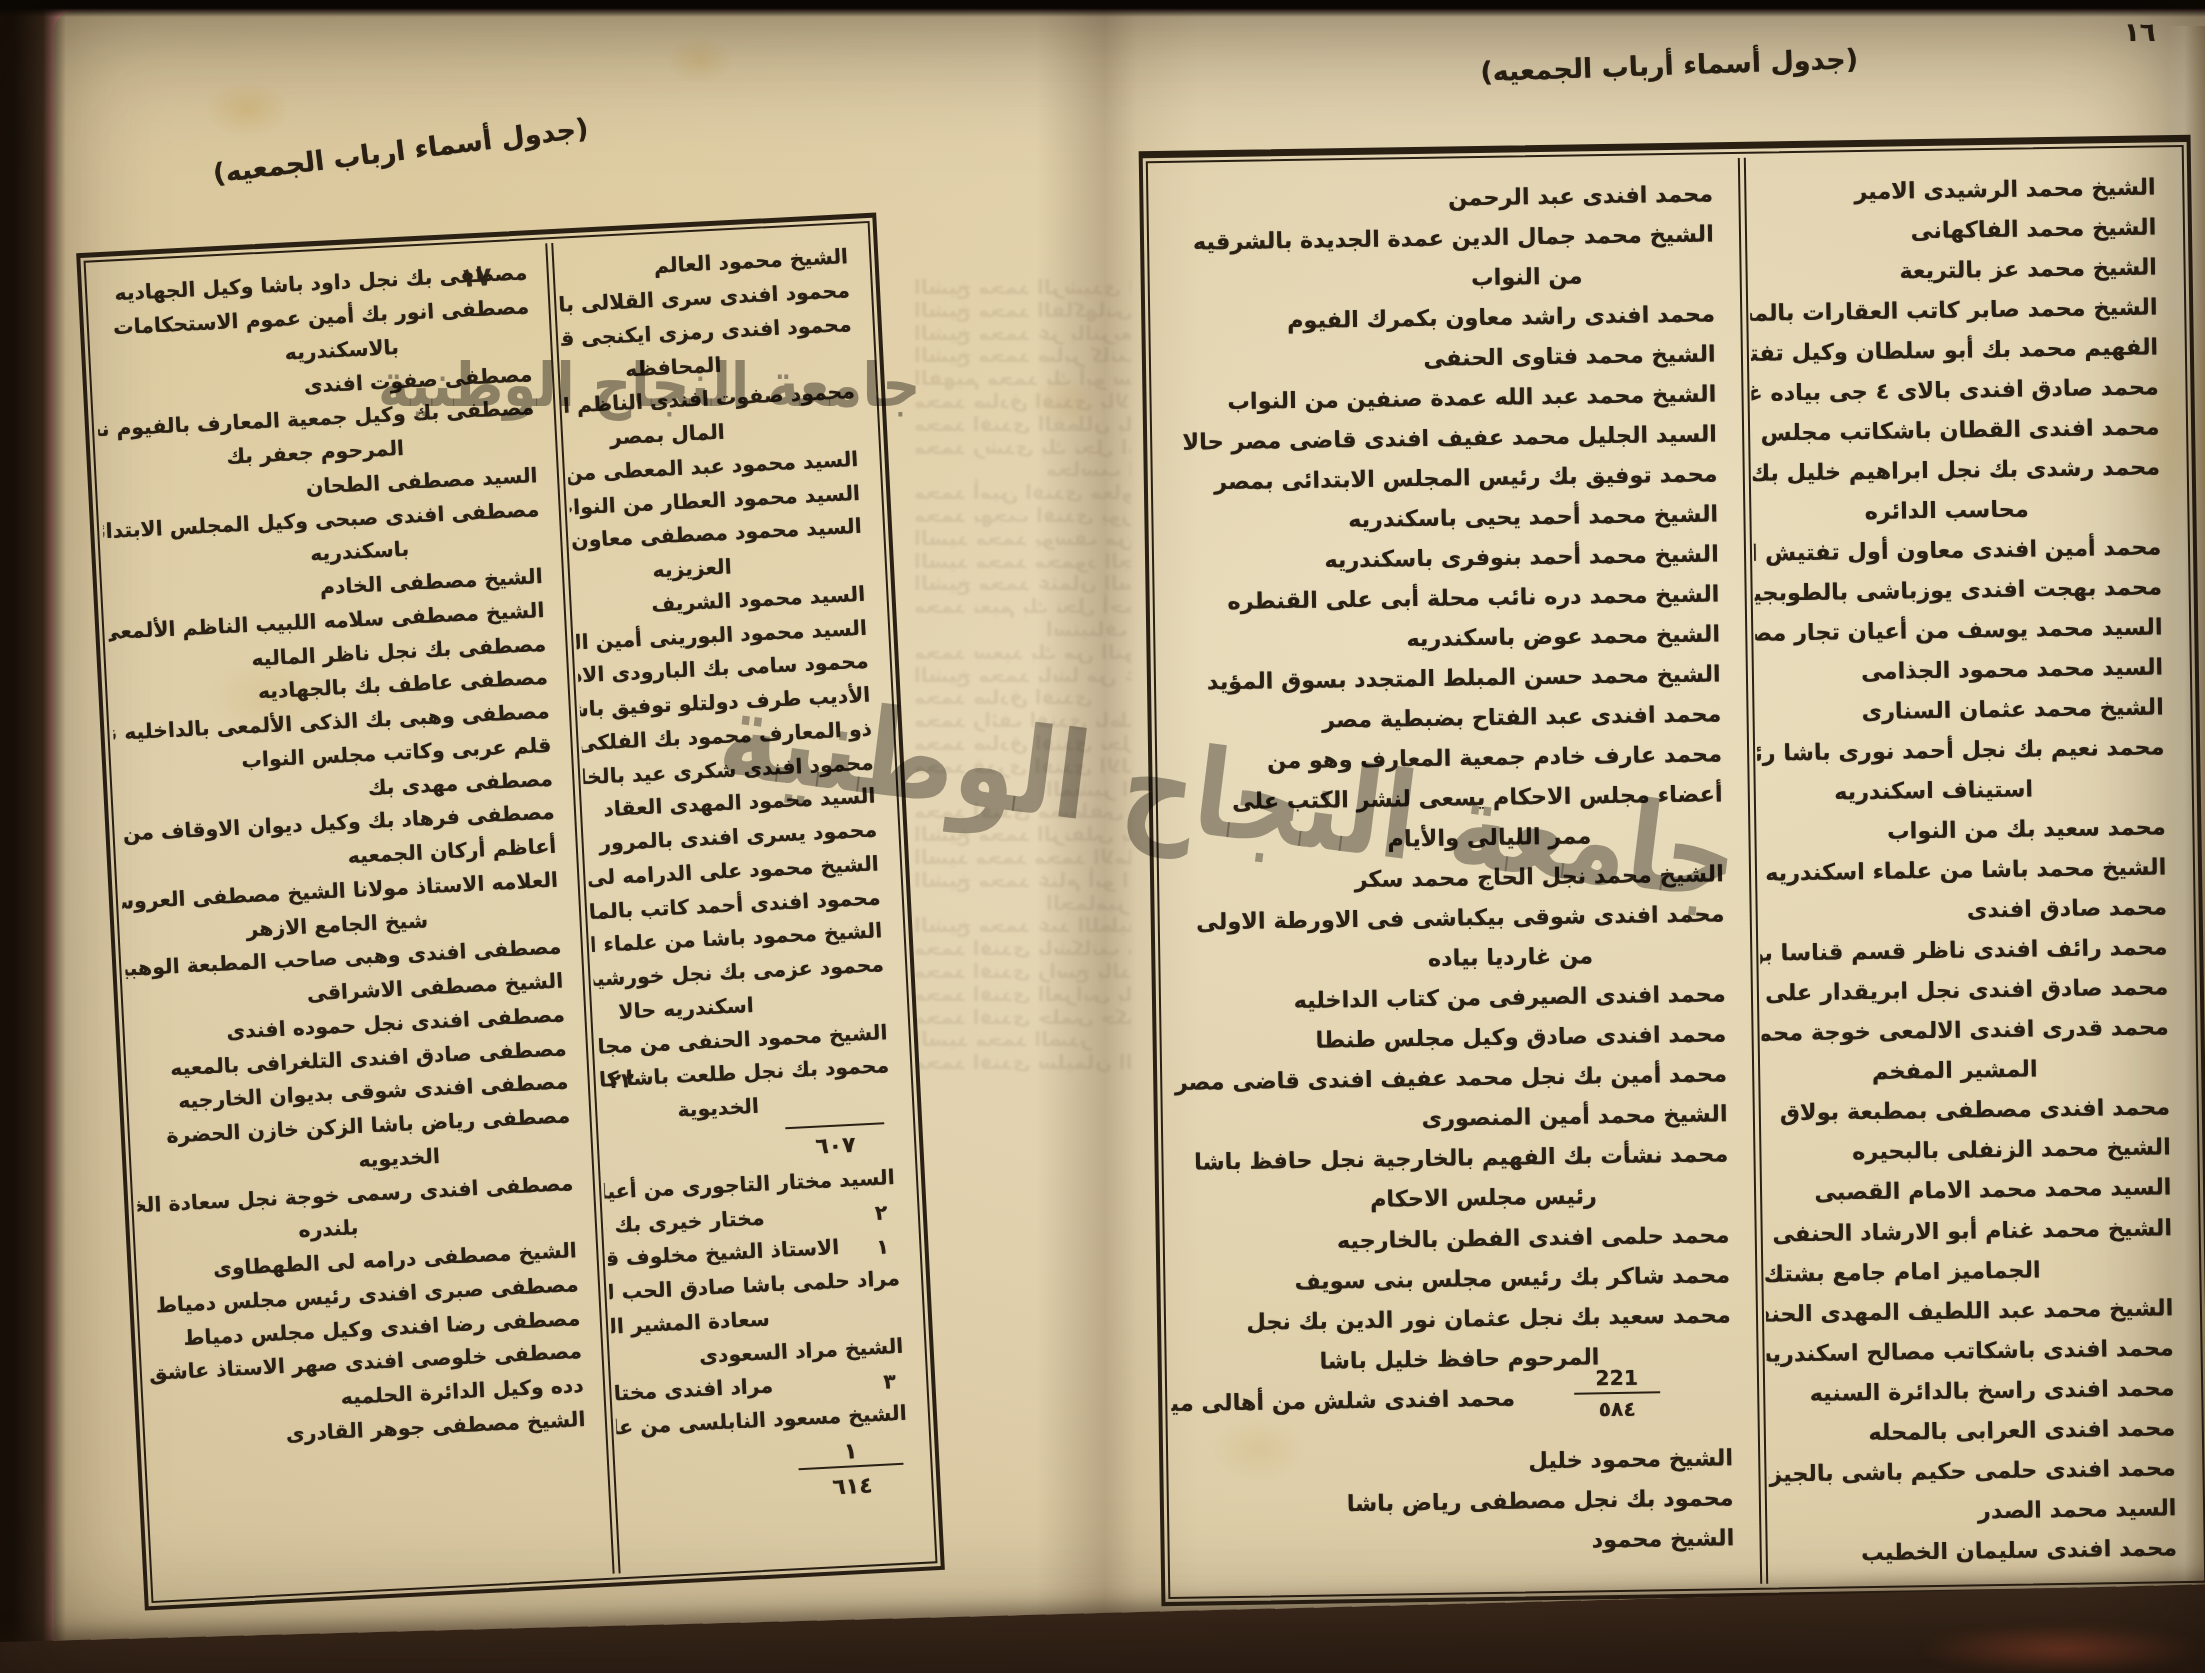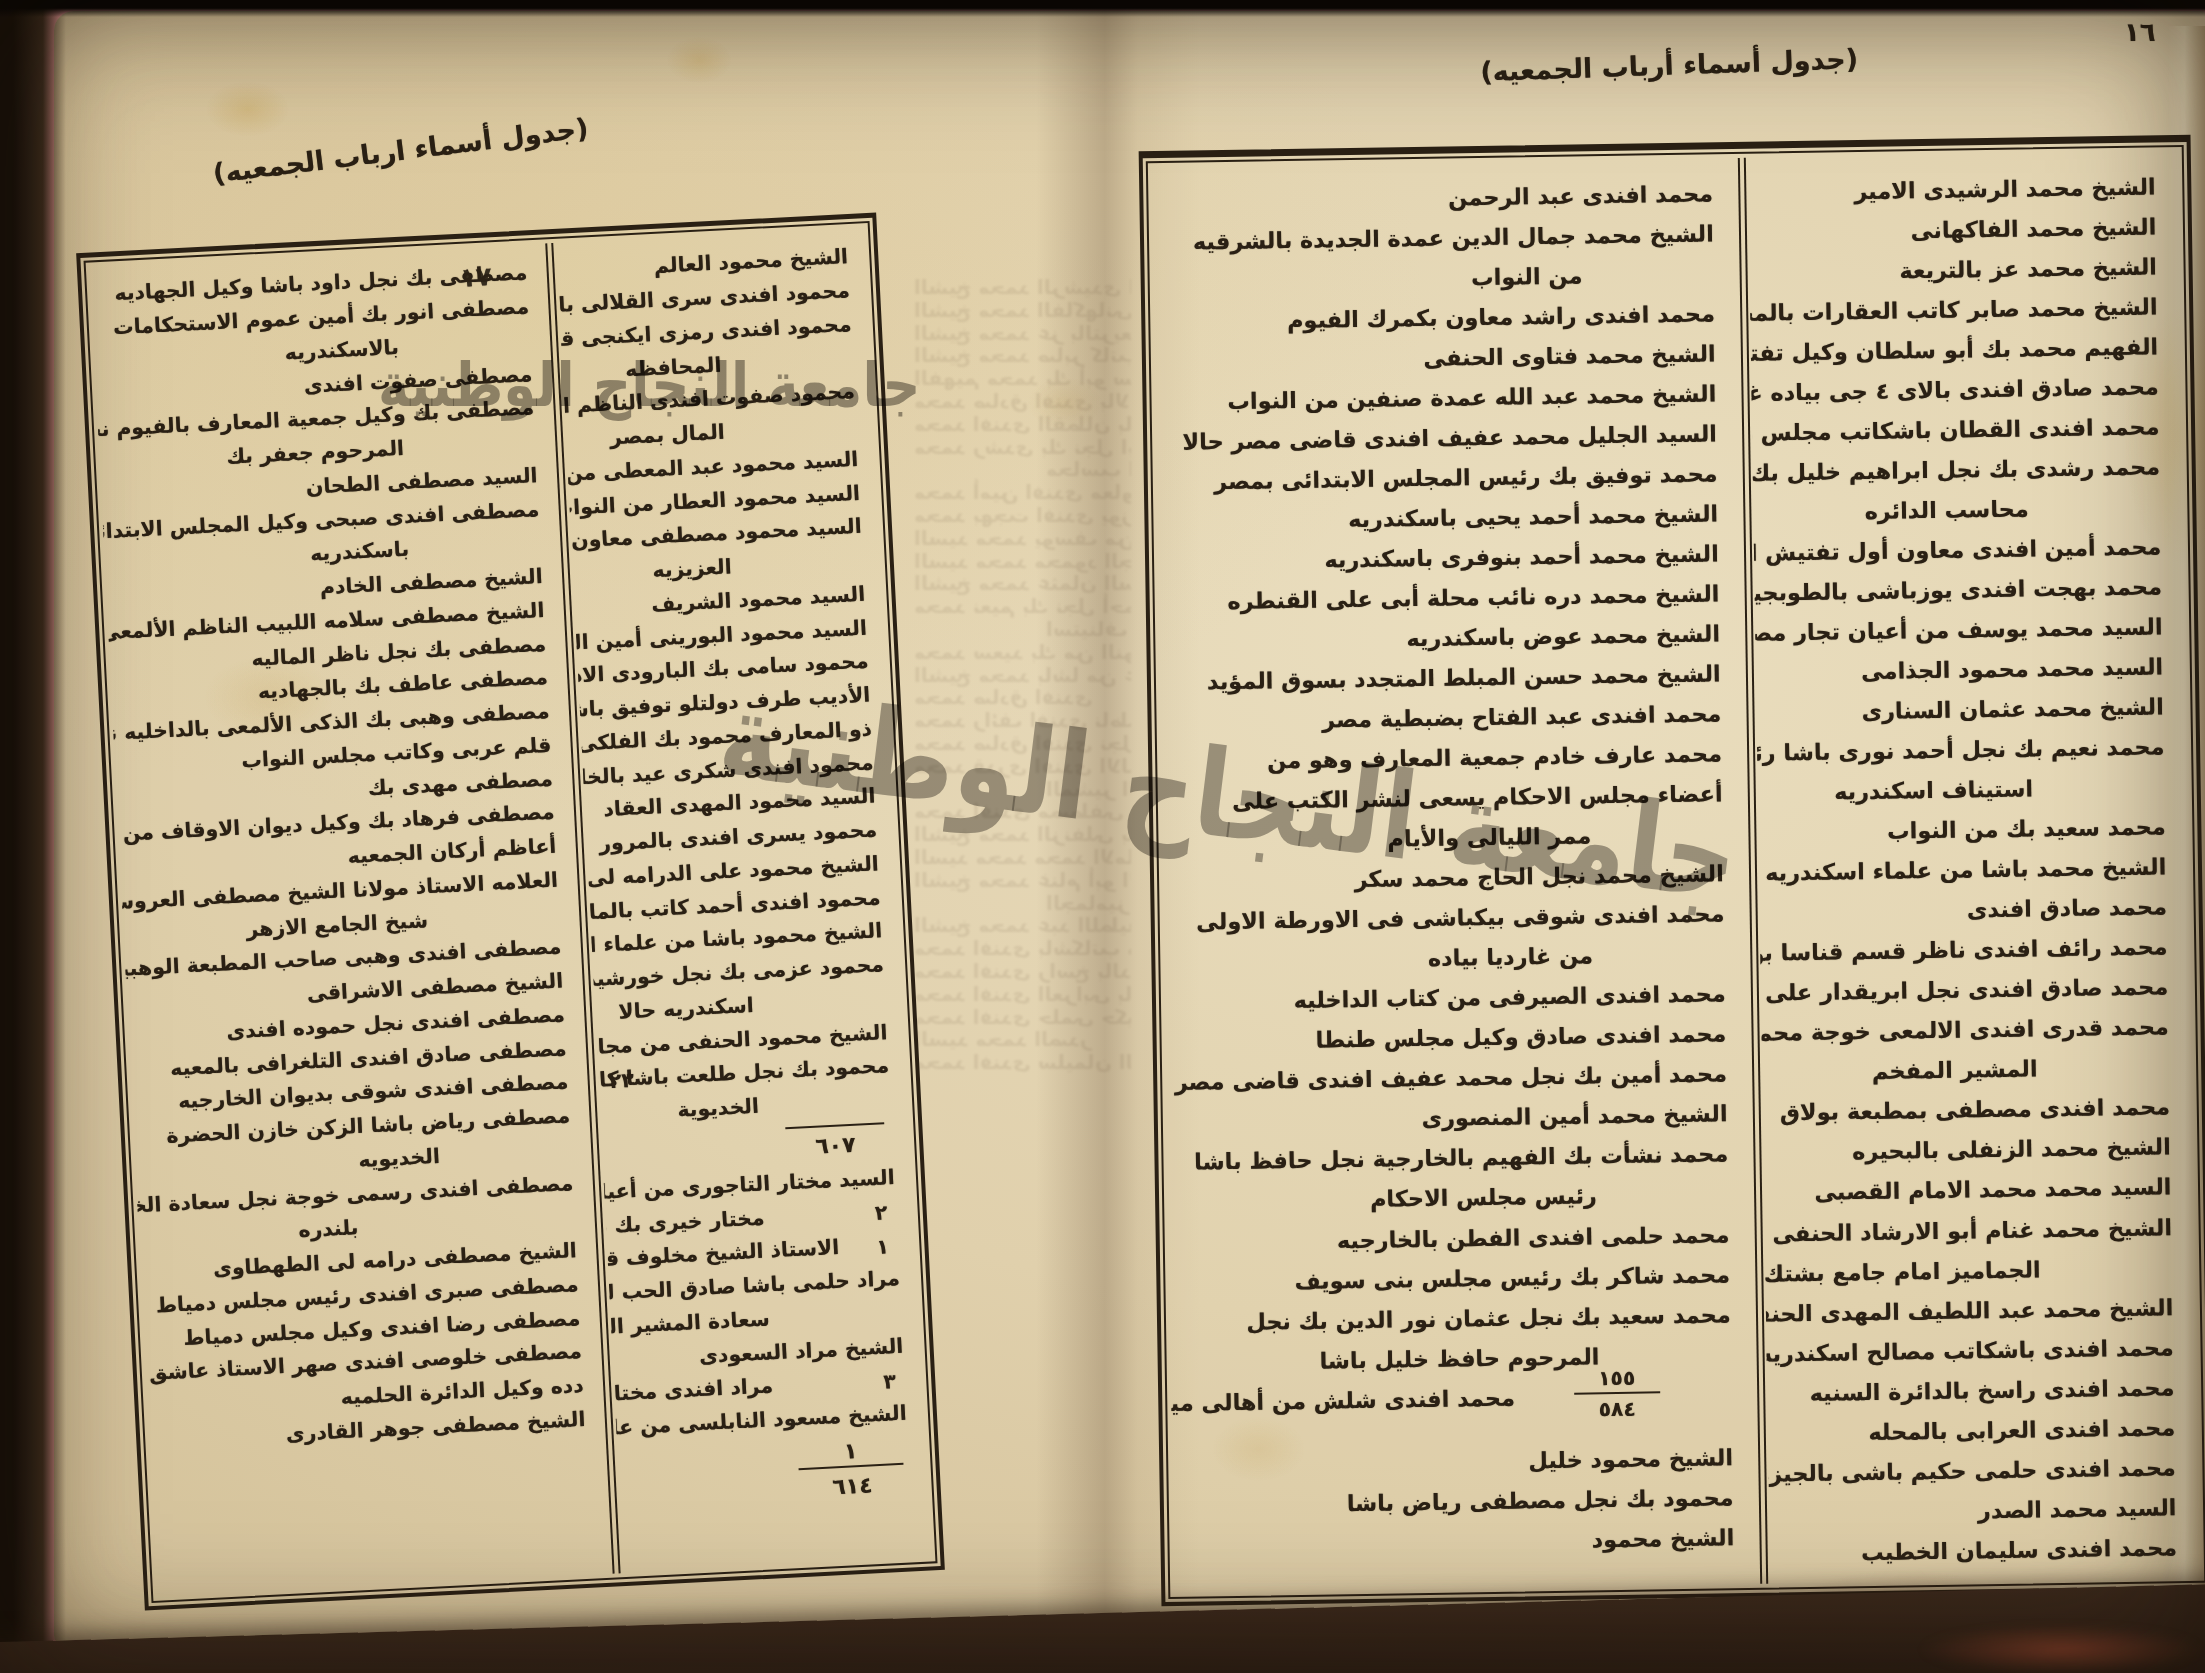--- a/index.html
+++ b/index.html
@@ -223,21 +223,21 @@
             <div class="line"><span>محمد افندى الصيرفى من كتاب الداخليه</span></div>
             <div class="line"><span>محمد افندى صادق وكيل مجلس طنطا</span></div>
             <div class="line"><span>محمد أمين بك نجل محمد عفيف افندى قاضى مصر</span></div>
             <div class="line"><span>الشيخ محمد أمين المنصورى</span></div>
             <div class="line"><span>محمد نشأت بك الفهيم بالخارجية نجل حافظ باشا</span></div>
             <div class="line c"><span>رئيس مجلس الاحكام</span></div>
             <div class="line"><span>محمد حلمى افندى الفطن بالخارجيه</span></div>
             <div class="line"><span>محمد شاكر بك رئيس مجلس بنى سويف</span></div>
             <div class="line"><span>محمد سعيد بك نجل عثمان نور الدين بك نجل</span></div>
             <div class="line c"><span>المرحوم حافظ خليل باشا</span></div>
-            <div class="line c2"><span>محمد افندى شلش من أهالى ميت غمر</span><span class="sidetotal"><span>١٥٥</span><span class="under">٥٨٤</span></span></div>
+            <div class="line c2"><span>محمد افندى شلش من أهالى ميت غمر</span><span class="sidetotal"><span>221</span><span class="under">٥٨٤</span></span></div>
             <div class="line g"><span>الشيخ محمود خليل</span></div>
             <div class="line"><span>محمود بك نجل مصطفى رياض باشا</span></div>
             <div class="line"><span>الشيخ محمود</span></div>
           </div>
       </div>
     </div>
   </div>
 
   <div class="table t-left">
     <div class="inner">

